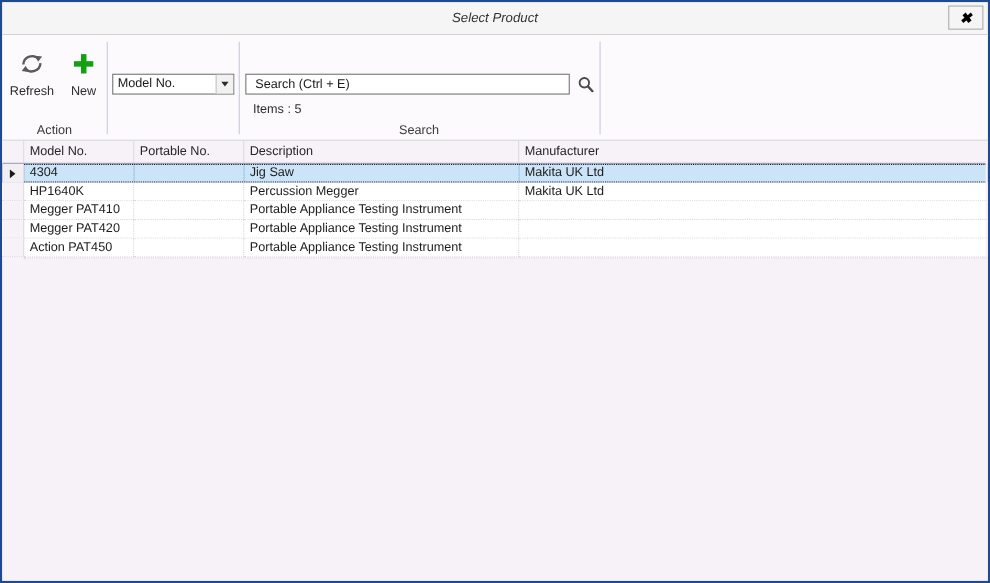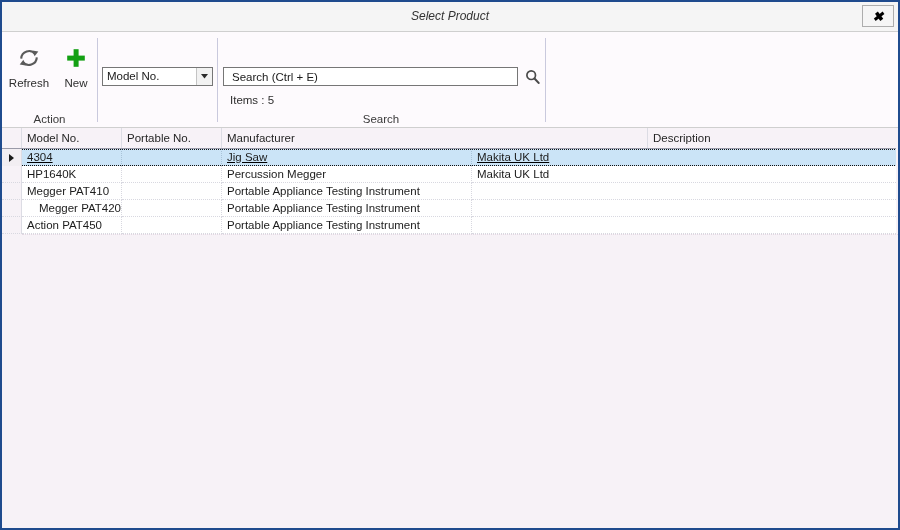--- a/index.html
+++ b/index.html
@@ -221,21 +221,21 @@
   .row .cell {
     font-size: 11.5px;
     color: #1c1c1c;
     line-height: 16px;
     padding-left: 5px;
     border-right: 1px dotted #d8d8e0;
     border-bottom: 1px dotted #d8d8e0;
     overflow: hidden;
     white-space: nowrap;
   }
-  .row.selected { background: #1d4ed8; text-decoration: underline; }
+  .row.selected { background: #1d4ed8; }
   .row.selected .cell {
     background: #cbe4f7;
     border-bottom: none;
     border-right: 1px dotted #a9c3d8;
   }
   .row.selected .gutter {
     background: #f2eef2;
     border-bottom: none;
   }
   .row.selected::before,
@@ -343,22 +343,22 @@
     <div class="group-label" id="label-action">Action</div>
     <div class="group-label" id="label-search">Search</div>
   </div>
 
   <div id="grid">
     <div id="grid-header">
       <div class="gutter"></div>
 
     <div class="hcell" style="flex: 0 0 100px;">Model No.</div>
         <div class="hcell" style="flex: 0 0 100px;">Portable No.</div>
+        <div class="hcell" style="flex: 0 0 250px;">Description</div>
         <div class="hcell" style="flex: 0 0 426px;">Manufacturer</div>
-        <div class="hcell" style="flex: 0 0 250px;">Description</div>
       </div>
     <div id="grid-body">
 
     <div class="row selected">
           <div class="gutter">
             <div class="tri"></div>
           </div>
           <div class="cell" style="flex: 0 0 100px;">4304</div>
           <div class="cell" style="flex: 0 0 100px;"></div>
           <div class="cell" style="flex: 0 0 250px;">Jig Saw</div>
@@ -373,21 +373,21 @@
         </div>
         <div class="row">
           <div class="gutter"></div>
           <div class="cell" style="flex: 0 0 100px;">Megger PAT410</div>
           <div class="cell" style="flex: 0 0 100px;"></div>
           <div class="cell" style="flex: 0 0 250px;">Portable Appliance Testing Instrument</div>
           <div class="cell" style="flex: 0 0 426px;"></div>
         </div>
         <div class="row">
           <div class="gutter"></div>
-          <div class="cell" style="flex: 0 0 100px; text-align: right;">Megger PAT420</div>
+          <div class="cell" style="flex: 0 0 100px;">Megger PAT420</div>
           <div class="cell" style="flex: 0 0 100px;"></div>
           <div class="cell" style="flex: 0 0 250px;">Portable Appliance Testing Instrument</div>
           <div class="cell" style="flex: 0 0 426px;"></div>
         </div>
         <div class="row">
           <div class="gutter"></div>
           <div class="cell" style="flex: 0 0 100px;">Action PAT450</div>
           <div class="cell" style="flex: 0 0 100px;"></div>
           <div class="cell" style="flex: 0 0 250px;">Portable Appliance Testing Instrument</div>
           <div class="cell" style="flex: 0 0 426px;"></div>

